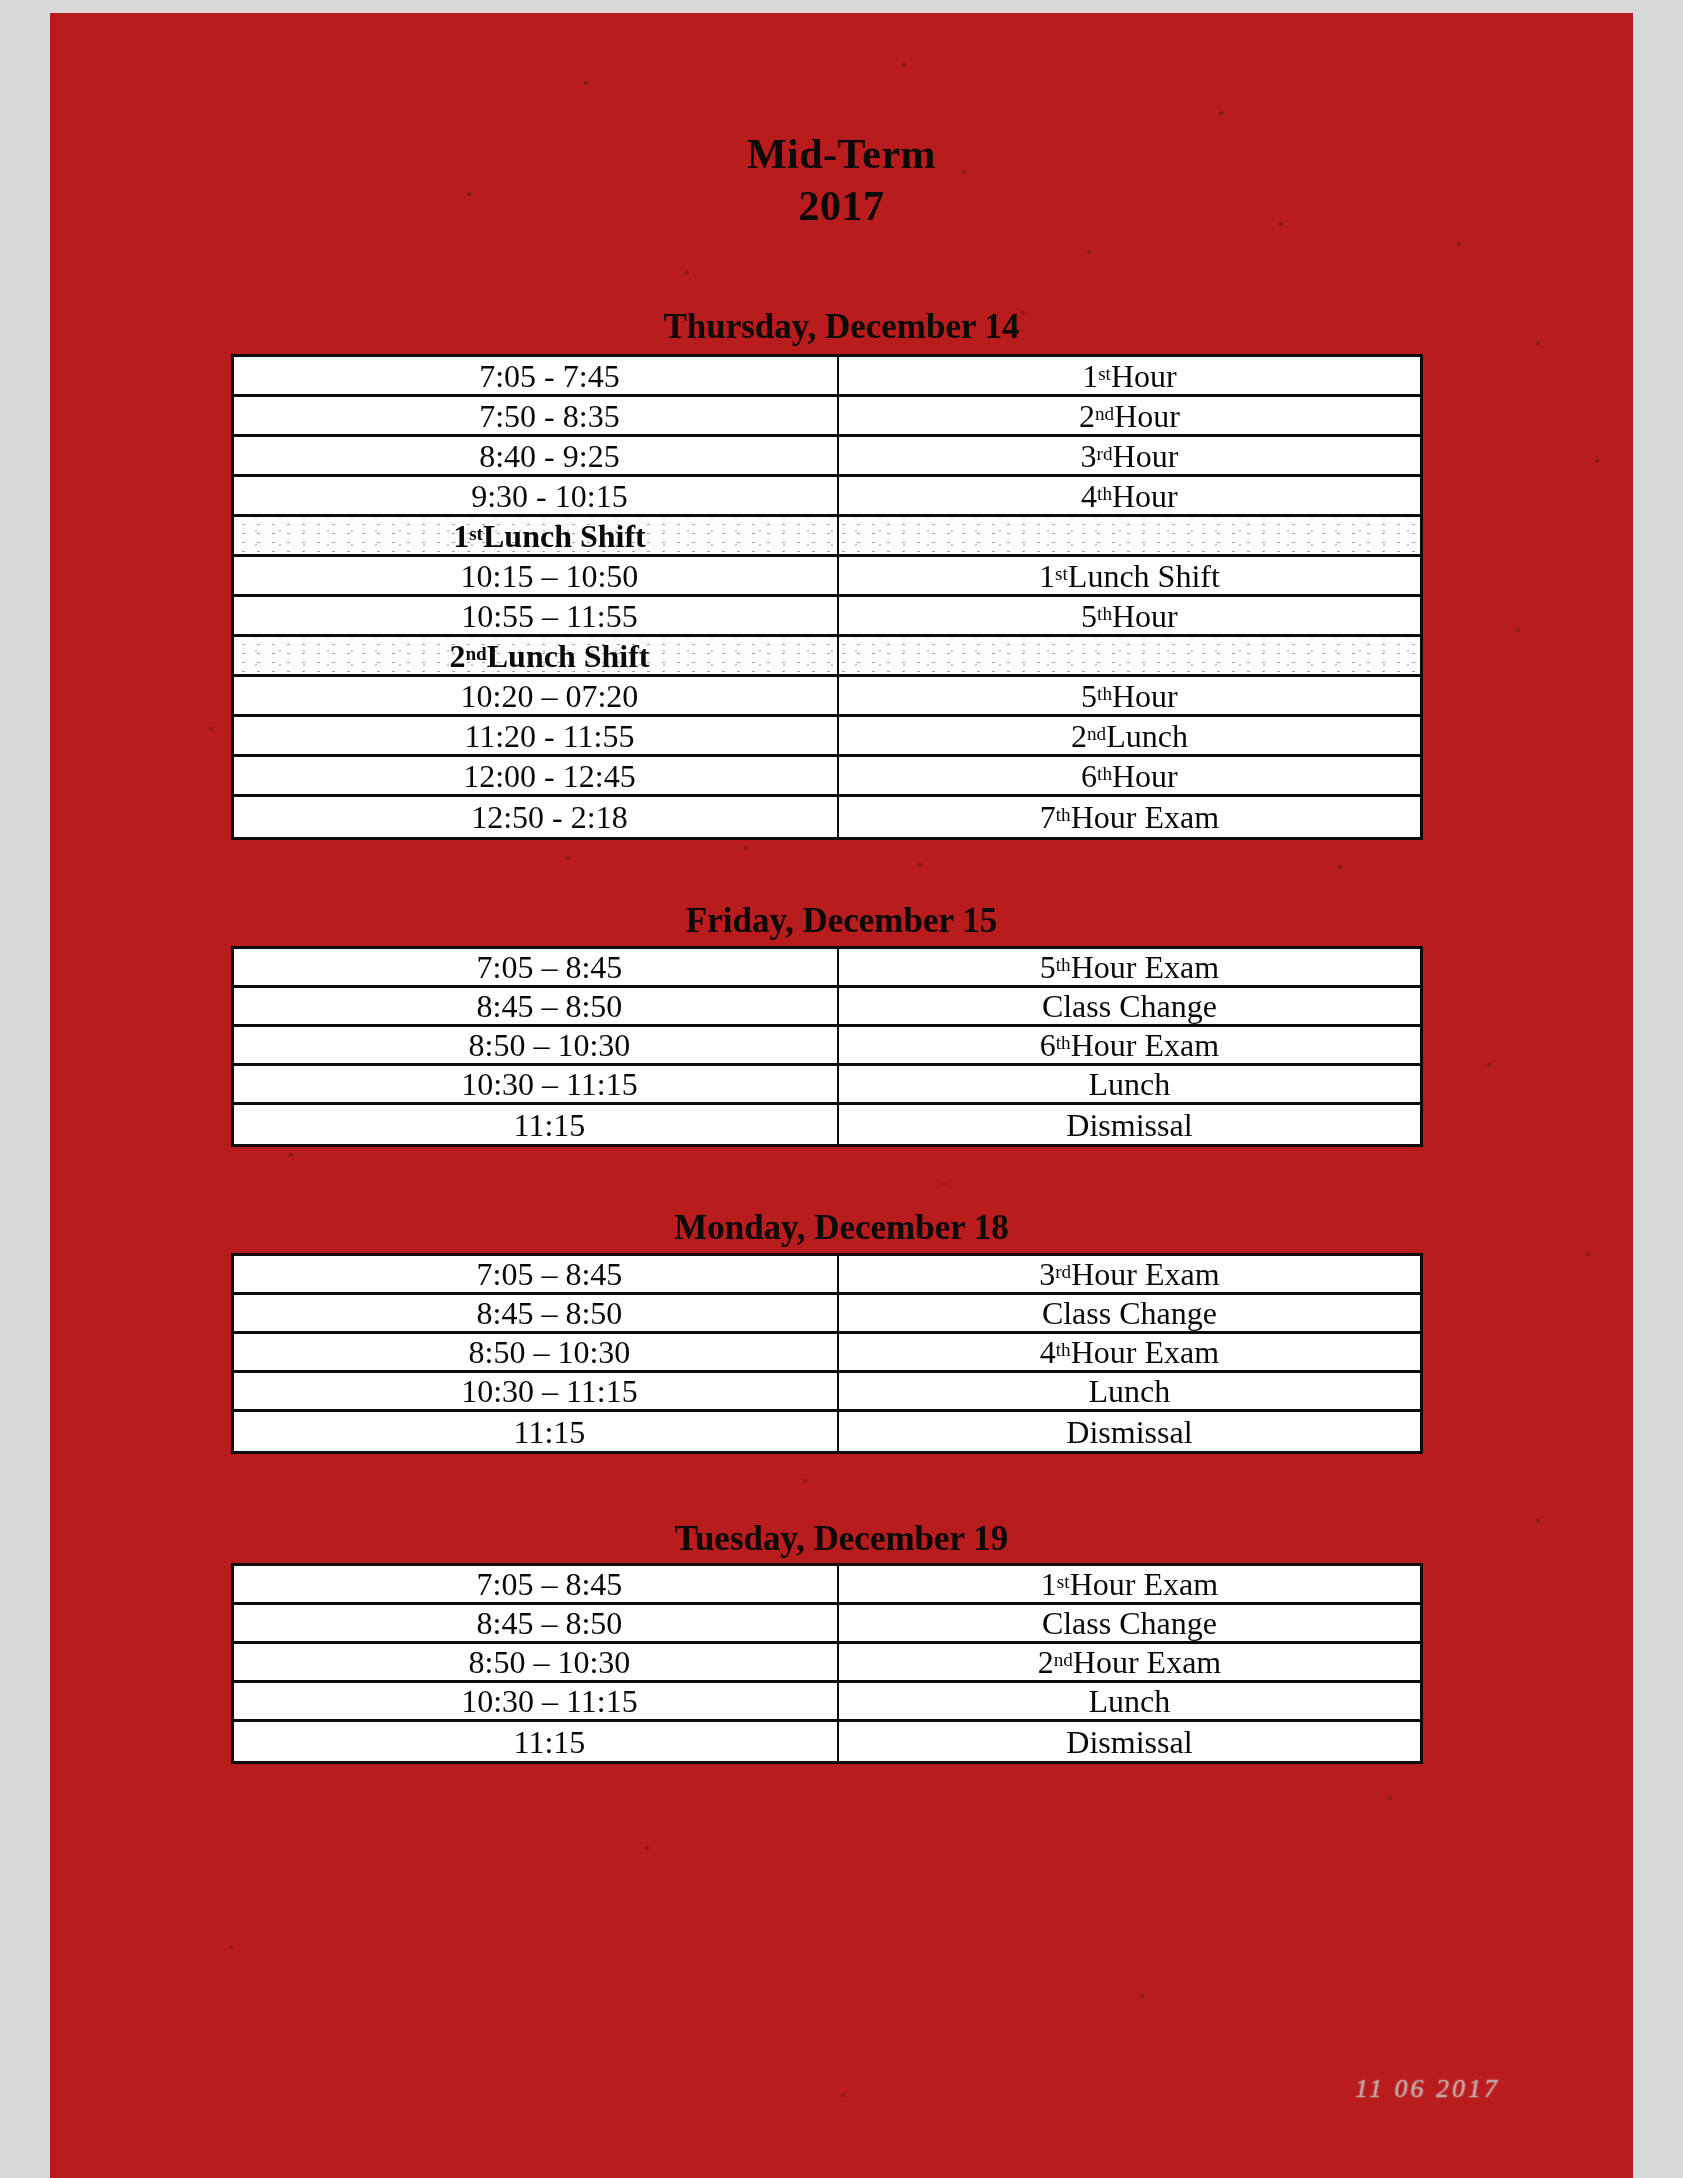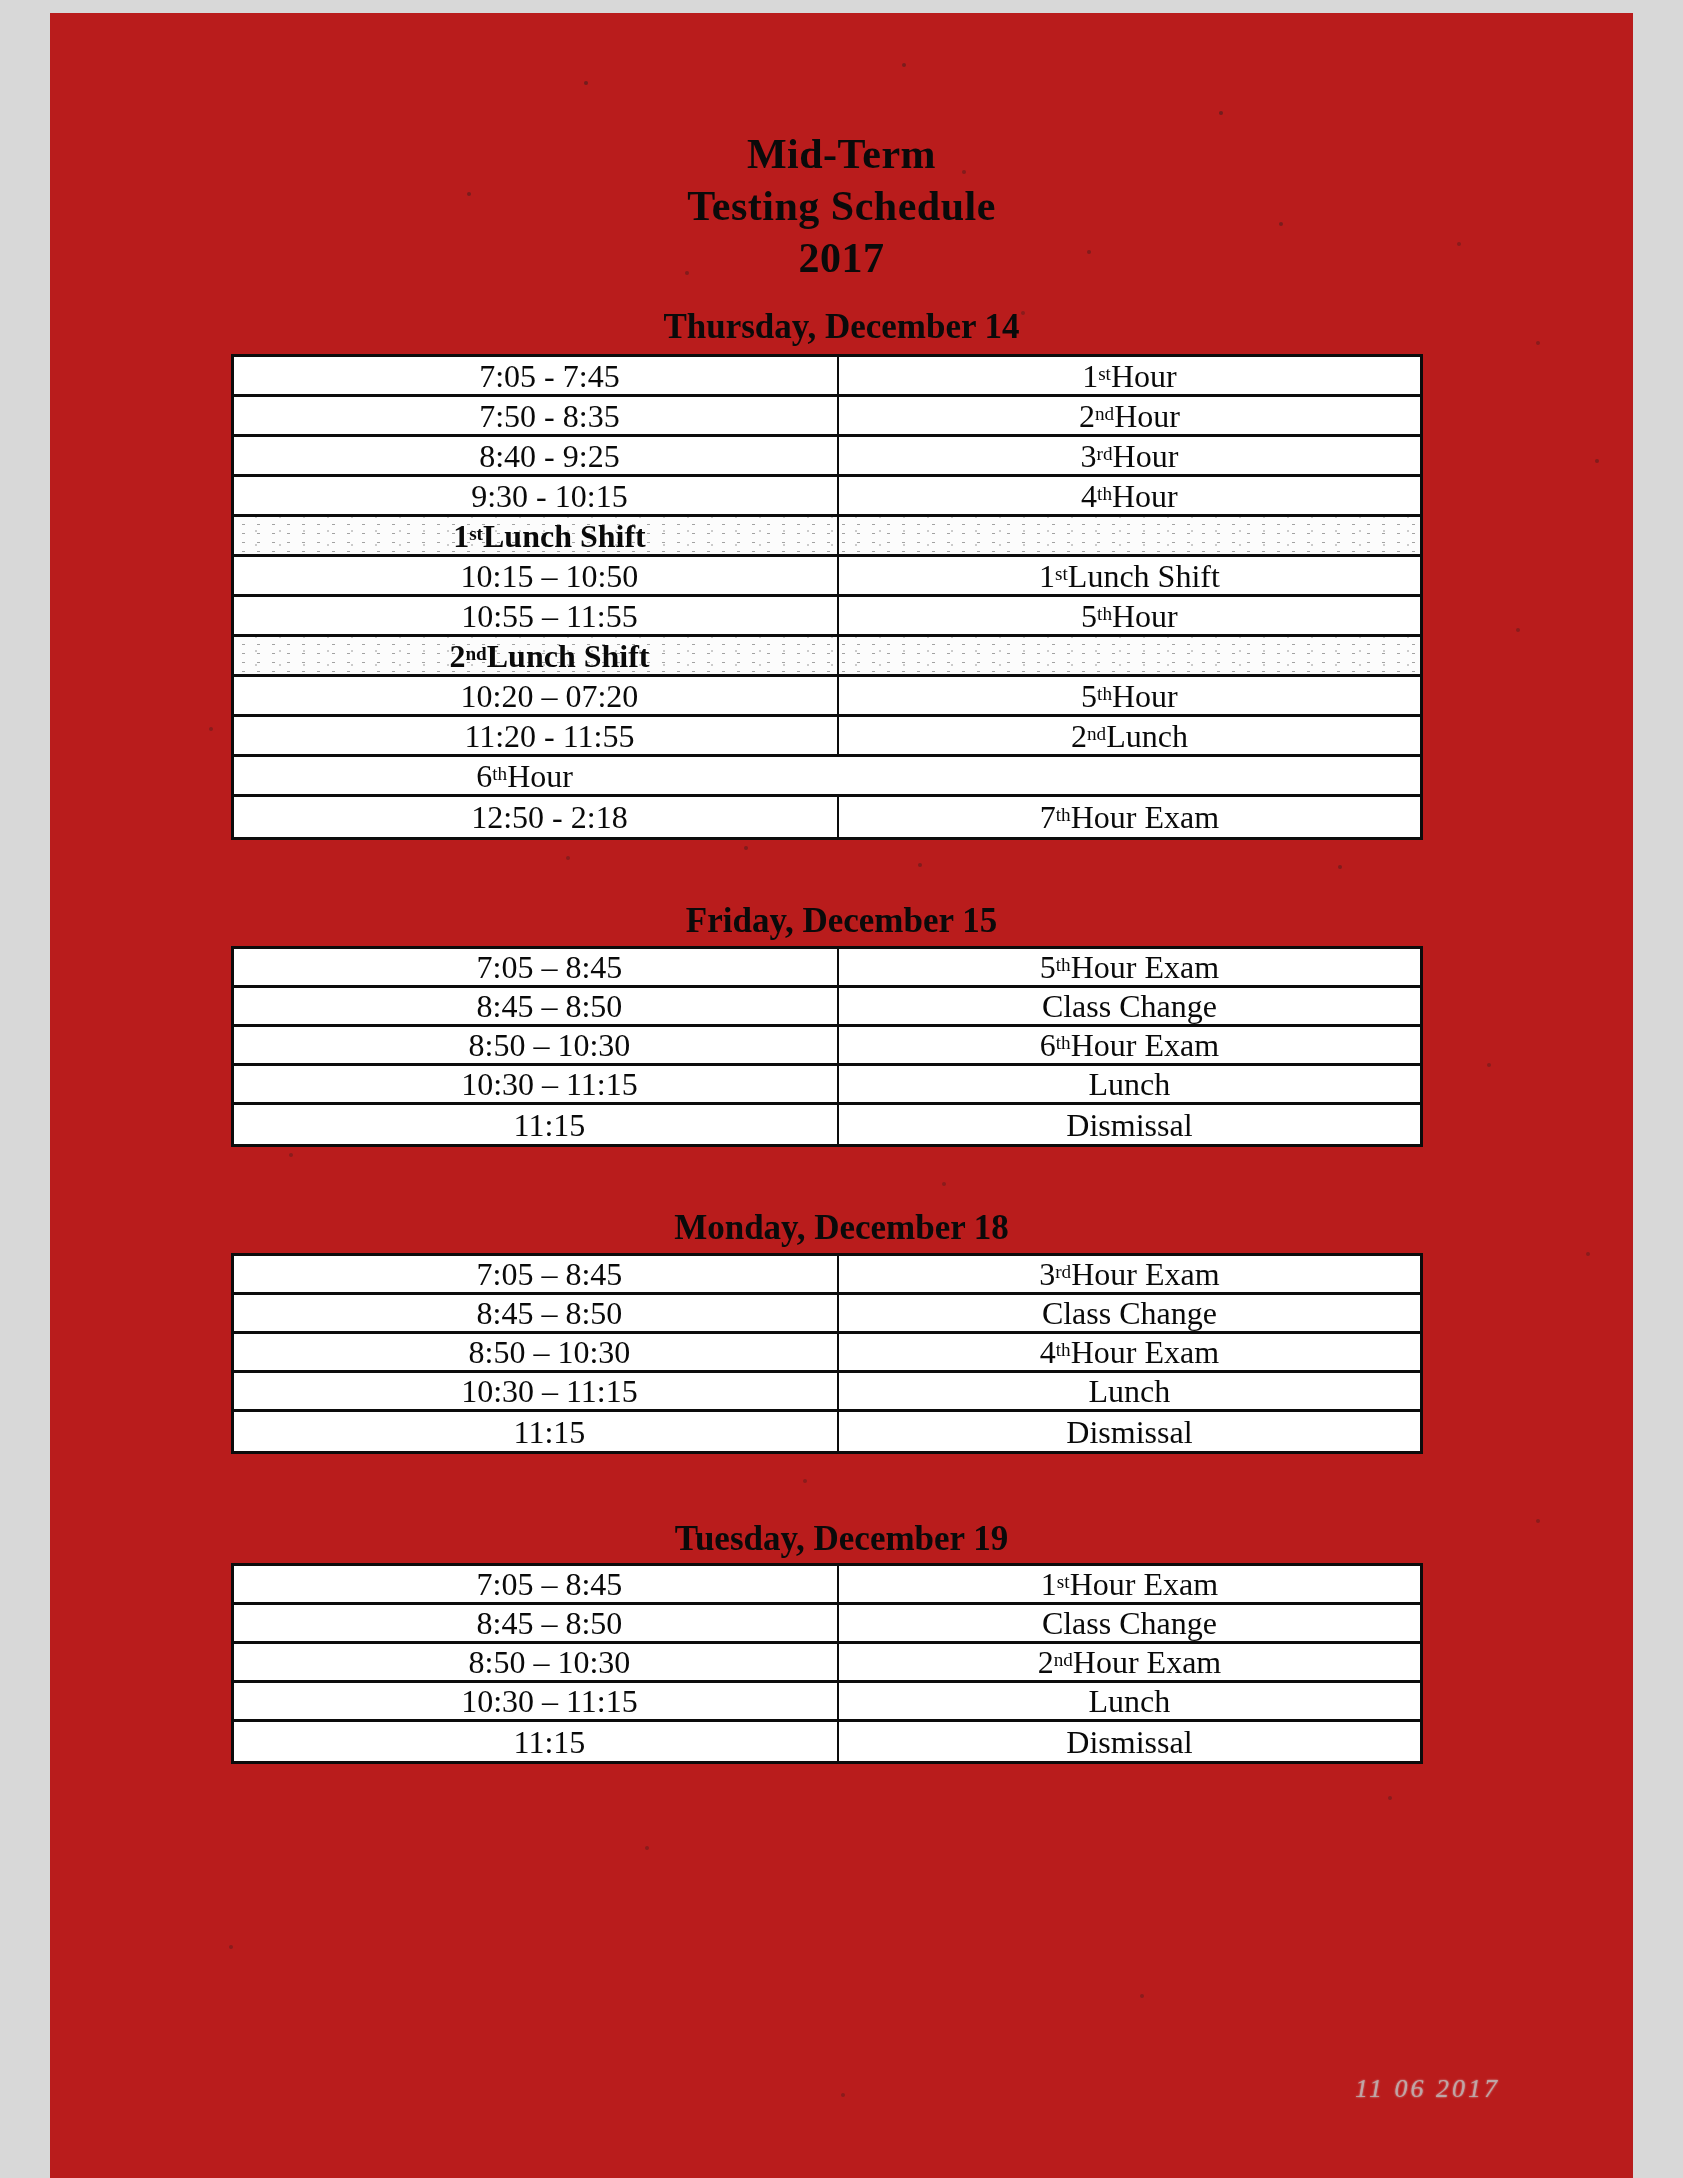--- a/index.html
+++ b/index.html
@@ -94,21 +94,20 @@
   #t1 .trow,#t2 .trow,#t3 .trow{height:39px;}
 </style>
 </head>
 <body>
 
 <div class="page">
   <div class="speck"></div>
 
   <div class="title-block">
     <div>Mid-Term</div>
-    <div>Testing Schedule</div>
     <div>2017</div>
   </div>
 
   <div class="day-heading" id="h0">Thursday, December 14</div>
   <div class="sched" id="t0">
       <div class="trow">
         <div class="tcell left">
           <span>7:05 - 7:45</span>
         </div>
         <div class="tcell right">
@@ -197,20 +196,23 @@
         <div class="tcell left">
           <span>11:20 - 11:55</span>
         </div>
         <div class="tcell right">
           <span>2</span>
           <sup>nd</sup>
           <span> Lunch</span>
         </div>
       </div>
       <div class="trow">
+        <div class="tcell left">
+          <span>12:00 - 12:45</span>
+        </div>
         <div class="tcell right">
           <span>6</span>
           <sup>th</sup>
           <span> Hour</span>
         </div>
       </div>
       <div class="trow">
         <div class="tcell left">
           <span>12:50 - 2:18</span>
         </div>

